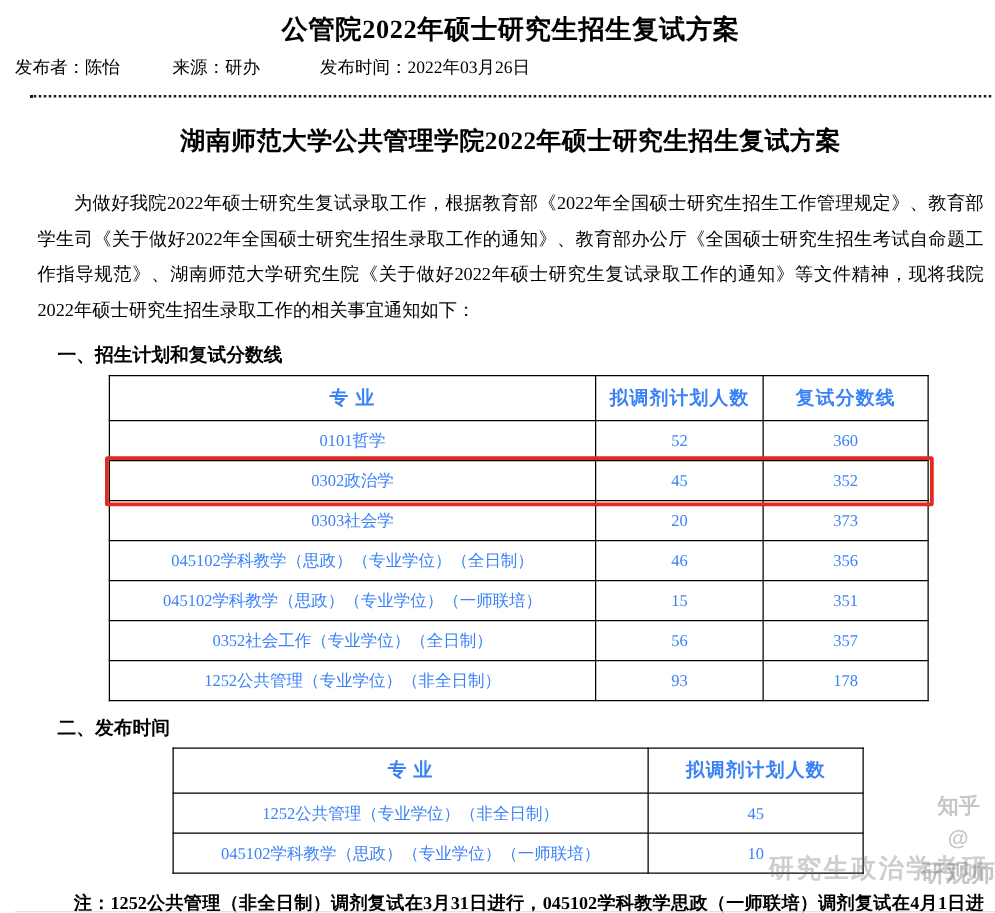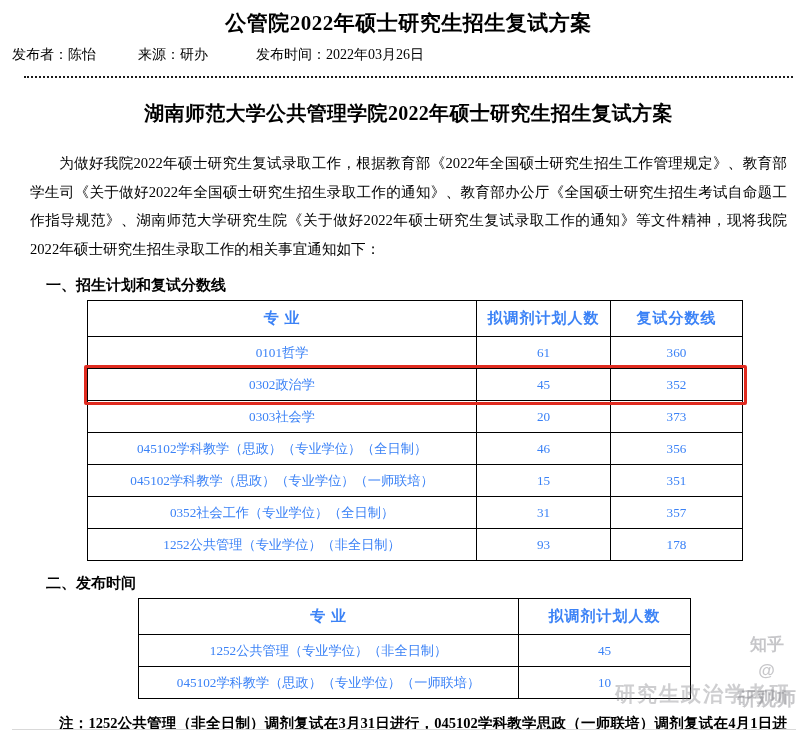--- a/index.html
+++ b/index.html
@@ -228,21 +228,21 @@
       <thead>
         <tr>
           <th>专 业</th>
           <th>拟调剂计划人数</th>
           <th>复试分数线</th>
         </tr>
       </thead>
       <tbody id="table-one-body">
           <tr>
             <td>0101哲学</td>
-            <td>61</td>
+            <td>52</td>
             <td>360</td>
           </tr>
           <tr>
             <td>0302政治学</td>
             <td>45</td>
             <td>352</td>
           </tr>
           <tr>
             <td>0303社会学</td>
             <td>20</td>
@@ -253,21 +253,21 @@
             <td>46</td>
             <td>356</td>
           </tr>
           <tr>
             <td>045102学科教学（思政）（专业学位）（一师联培）</td>
             <td>15</td>
             <td>351</td>
           </tr>
           <tr>
             <td>0352社会工作（专业学位）（全日制）</td>
-            <td>31</td>
+            <td>56</td>
             <td>357</td>
           </tr>
           <tr>
             <td>1252公共管理（专业学位）（非全日制）</td>
             <td>93</td>
             <td>178</td>
           </tr>
         </tbody>
     </table>
     <div class="highlight-box" id="highlight-box" style="left: 71.5px; top: 64.5px; width: 663px; height: 40px; border-color: rgb(224, 43, 32);"></div>

